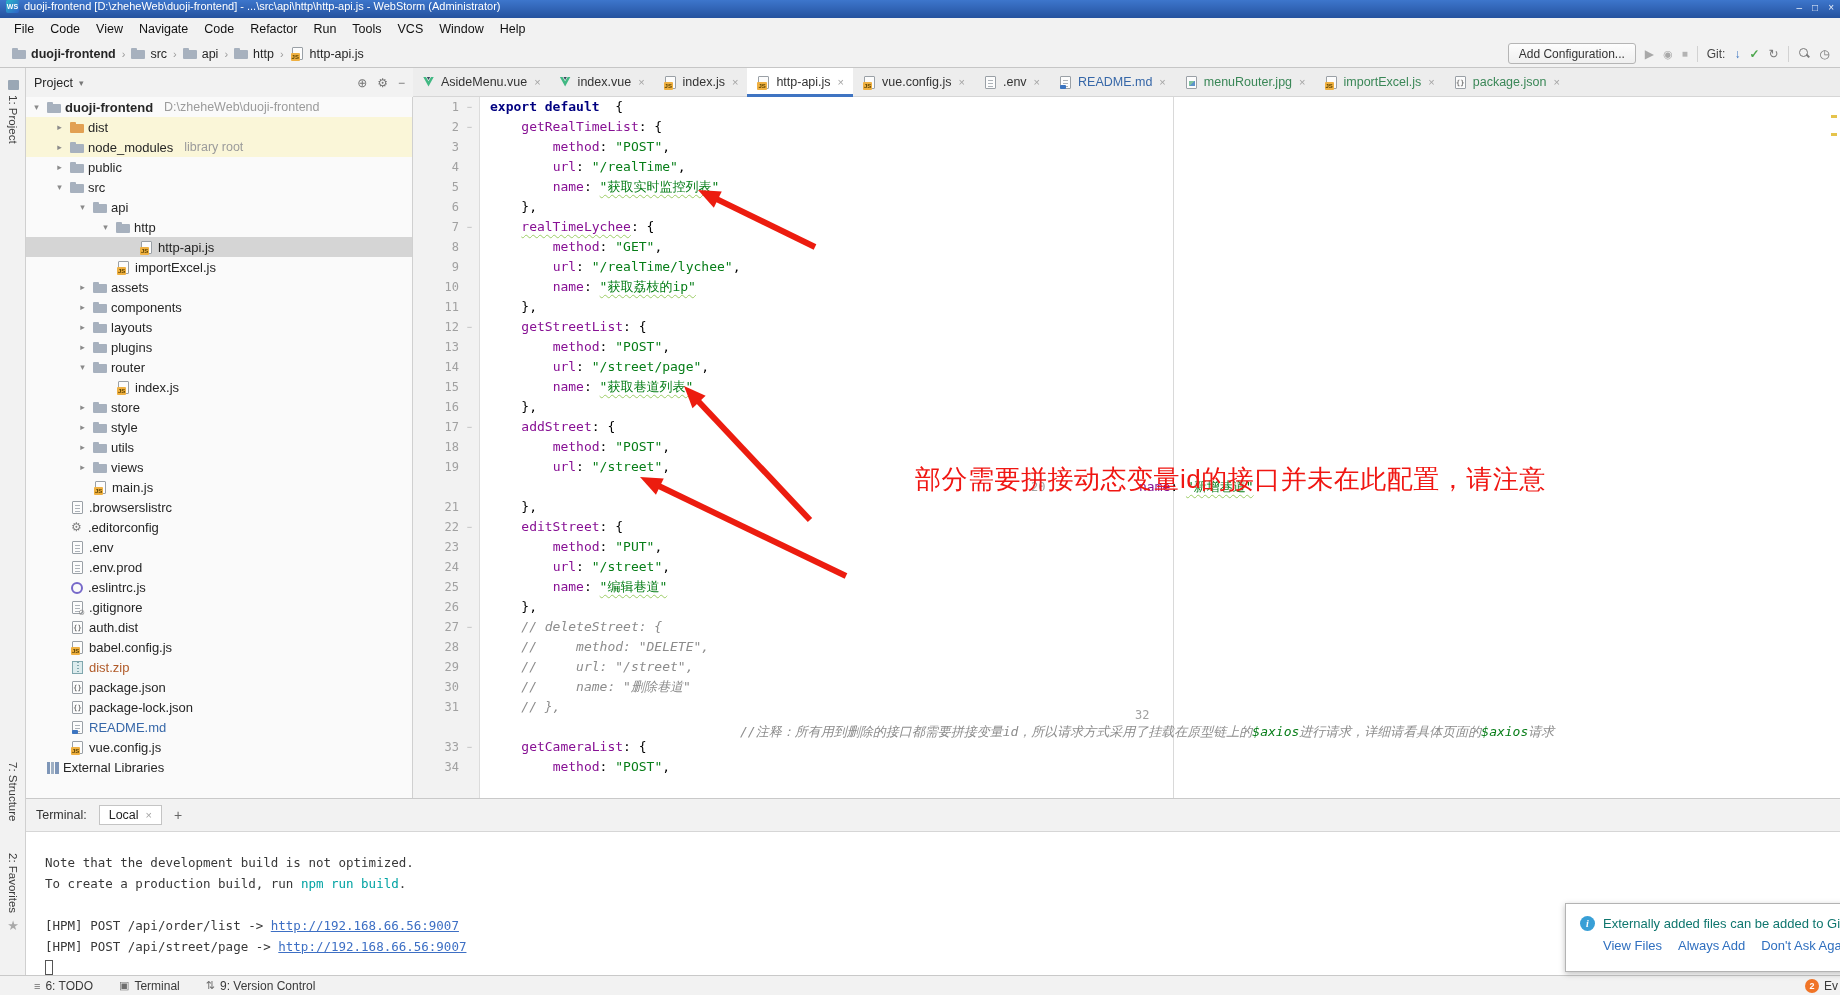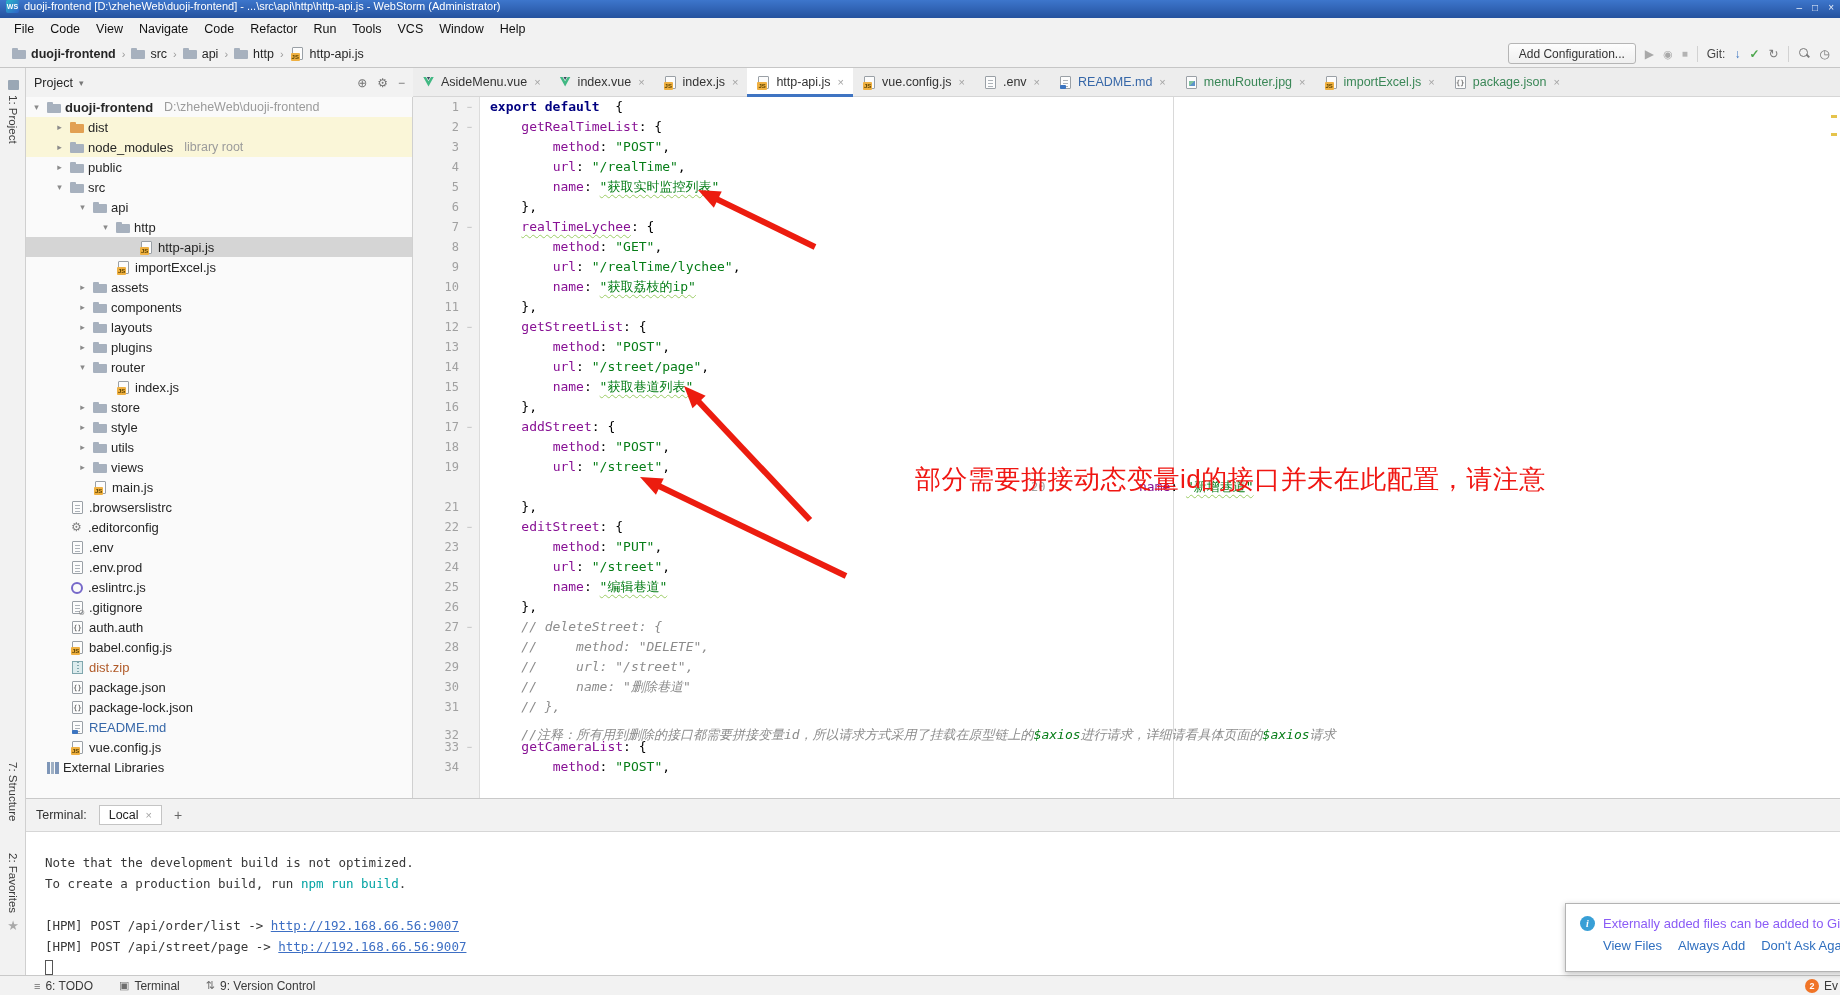--- a/index.html
+++ b/index.html
@@ -137,21 +137,21 @@
   .sb-ico{color:#6E6E6E;font-size:11px}
   .sb-right{position:absolute;right:2px;display:flex;align-items:center;gap:5px}
   .ev-badge{width:14px;height:14px;border-radius:50%;background:#F07427;color:#fff;font:bold 9px/14px "Liberation Sans",sans-serif;text-align:center}
   .ev-label{font-size:12px;color:#3A3A3A}
 
   
   .notification{position:absolute;left:1565px;top:903px;width:320px;height:69px;background:#fff;border:1px solid #B3B3B3;
     box-shadow:0 2px 6px rgba(0,0,0,.25);z-index:7;padding:12px 0 0 14px}
   .notif-row{display:flex;align-items:flex-start;gap:8px}
   .info-ic{width:15px;height:15px;border-radius:50%;background:#389FD6;color:#fff;font:bold italic 10px/15px "Liberation Serif",serif;text-align:center;flex:none}
-  .notif-text{font-size:13px;color:#8b5cf6;white-space:nowrap}
+  .notif-text{font-size:13px;color:#0f766e;white-space:nowrap}
   .notif-actions{display:flex;gap:16px;margin:7px 0 0 23px}
   .notif-link{font-size:13px;color:#2F6FBF;white-space:nowrap}
 </style>
 </head>
 <body>
 
 <div class="app">
 
   <div class="titlebar">
     <span class="ws-badge">WS</span>
@@ -373,21 +373,21 @@
         <span class="tlabel">.eslintrc.js</span>
       </div>
       <div class="trow" style="padding-left: 27px;">
         <span class="chev"></span>
         <span class="ic ic-git"></span>
         <span class="tlabel">.gitignore</span>
       </div>
       <div class="trow" style="padding-left: 27px;">
         <span class="chev"></span>
         <span class="ic ic-json"></span>
-        <span class="tlabel">auth.auth</span>
+        <span class="tlabel">auth.dist</span>
       </div>
       <div class="trow" style="padding-left: 27px;">
         <span class="chev"></span>
         <span class="ic ic-js"></span>
         <span class="tlabel">babel.config.js</span>
       </div>
       <div class="trow" style="padding-left: 27px;">
         <span class="chev"></span>
         <span class="ic ic-zip"></span>
         <span class="tlabel col-orange">dist.zip</span>
@@ -624,21 +624,21 @@
         <div class="erow" style="top: 580px;">
           <span class="lnum">30</span>
           <span class="foldcol"></span>
           <span class="lcode"><span class="tk-p">    </span><span class="tk-c">//     name: "删除巷道"</span></span>
         </div>
         <div class="erow" style="top: 600px;">
           <span class="lnum">31</span>
           <span class="foldcol"></span>
           <span class="lcode"><span class="tk-p">    </span><span class="tk-c">// },</span></span>
         </div>
-        <div class="erow" style="top: 628px;">
+        <div class="erow" style="top: 611px; flex-direction: column;">
           <span class="lnum">32</span>
           <span class="foldcol"></span>
           <span class="lcode"><span class="tk-p">    </span><span class="tk-c">//注释：所有用到删除的接口都需要拼接变量id，所以请求方式采用了挂载在原型链上的</span><span class="tk-cg">$axios</span><span class="tk-c">进行请求，详细请看具体页面的</span><span class="tk-cg">$axios</span><span class="tk-c">请求</span></span>
         </div>
         <div class="erow" style="top: 640px;">
           <span class="lnum">33</span>
           <span class="foldcol">−</span>
           <span class="lcode"><span class="tk-p">    </span><span class="tk-pr">getCameraList</span><span class="tk-p">: {</span></span>
         </div>
         <div class="erow" style="top: 660px;">

